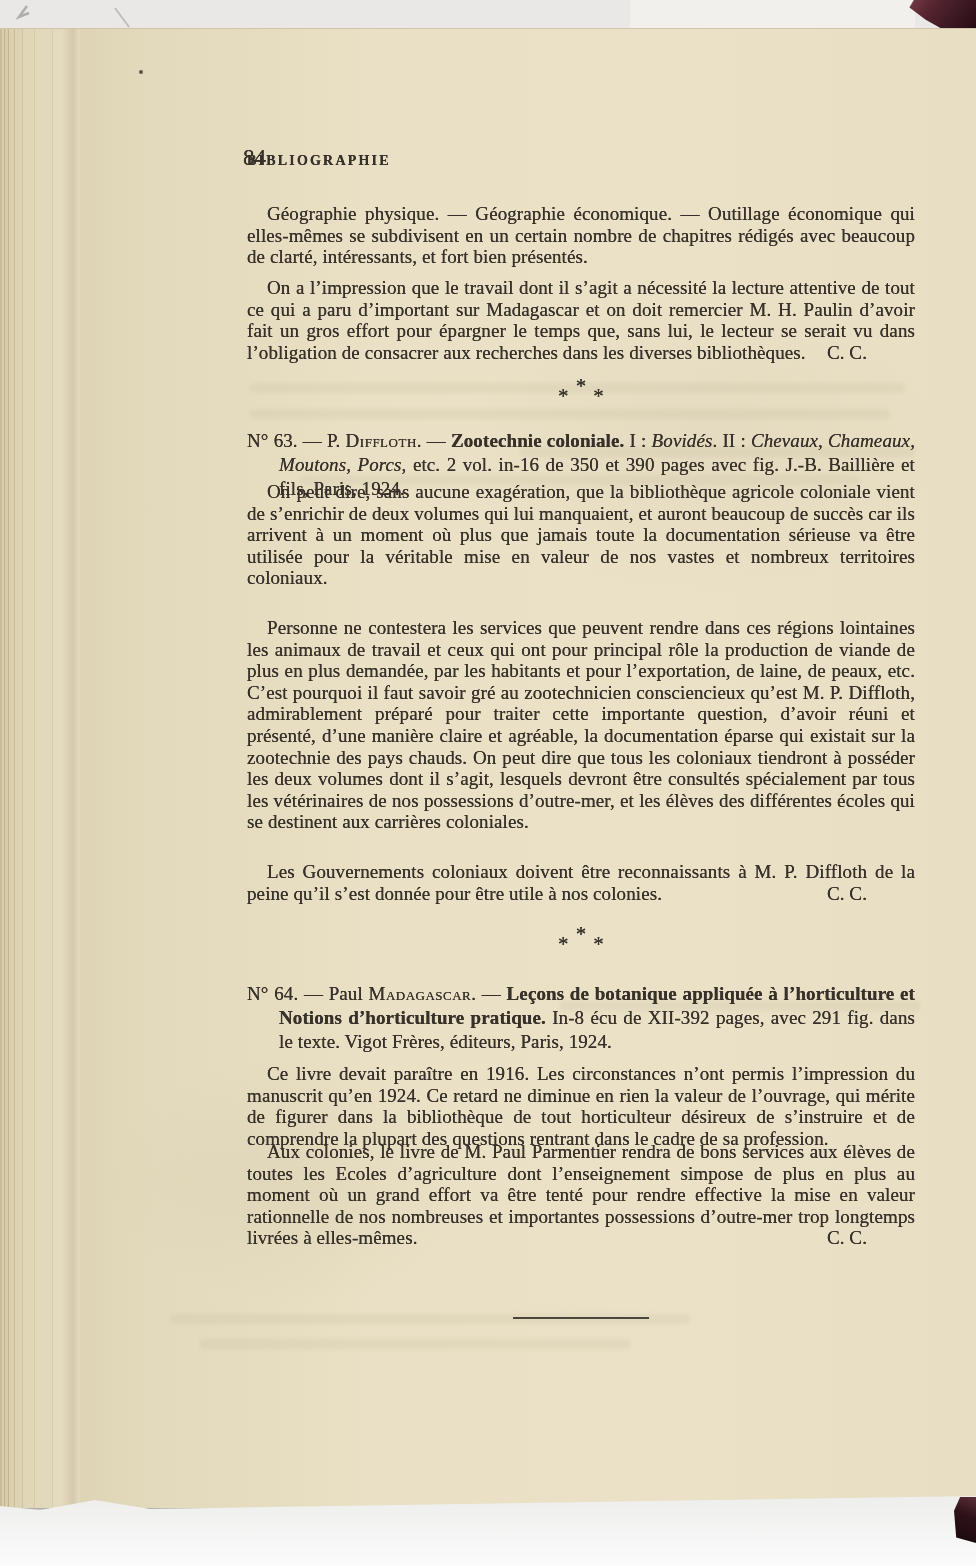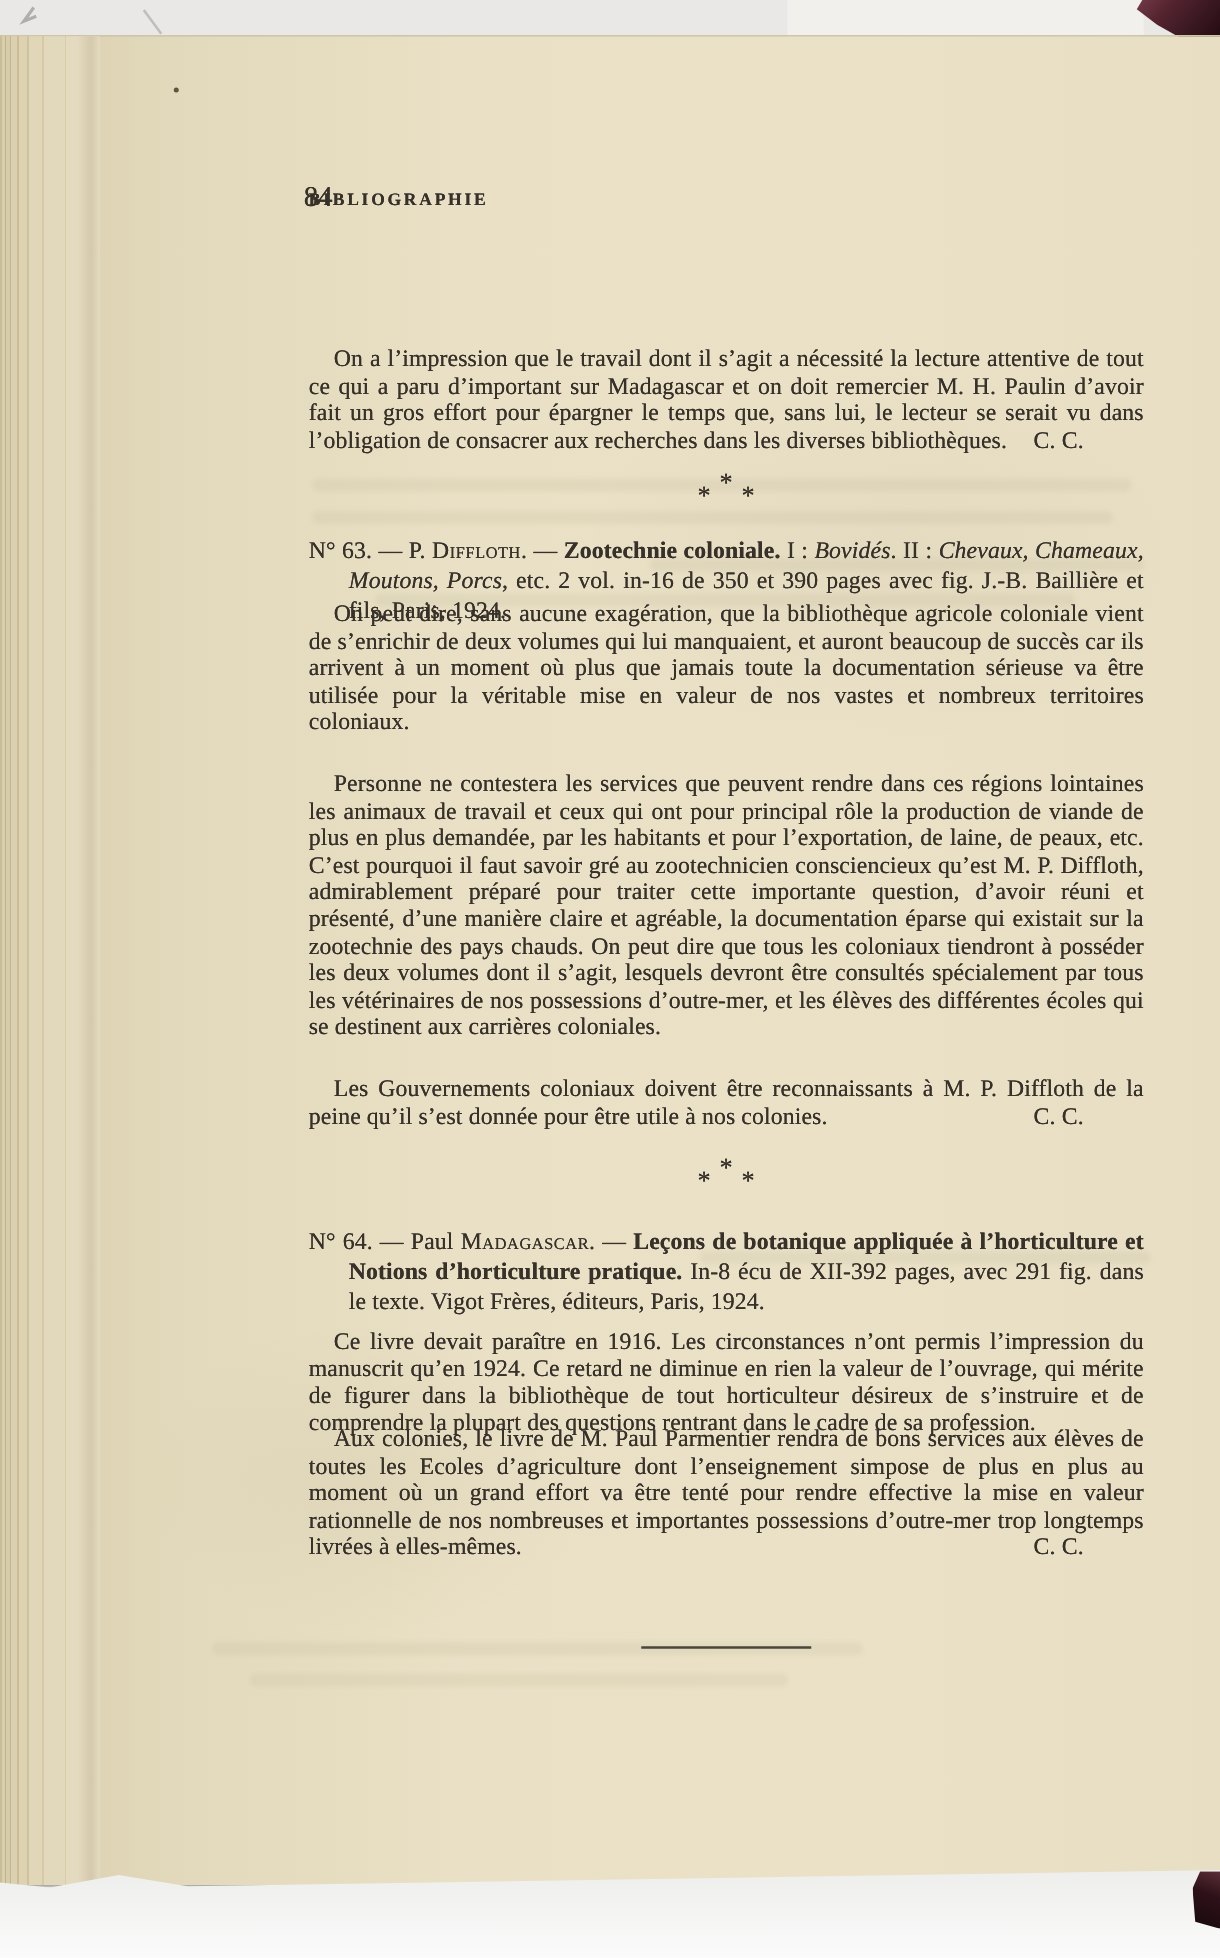--- a/index.html
+++ b/index.html
@@ -122,20 +122,21 @@
     <div class="ghost g7"></div>
     <div class="speck"></div>
 
     <div class="content">
 
       <div class="header-row">
         <span class="pageno">84</span>
         <div class="running-head">BIBLIOGRAPHIE</div>
       </div>
 
+      <p class="para" id="b-p1">Géographie physique. — Géographie économique. — Outillage économique qui elles-mêmes se subdivisent en un certain nombre de chapitres rédigés avec beaucoup de clarté, intéressants, et fort bien présentés.</p>
 
       <p class="para" id="b-p2"><span>On a l’impression que le travail dont il s’agit a nécessité la lecture attentive de tout ce qui a paru d’important sur Madagascar et on doit remercier M. H. Paulin d’avoir fait un gros effort pour épargner le temps que, sans lui, le lecteur se serait vu dans l’obligation de consacrer aux recherches dans les diverses bibliothèques.</span><span class="sig">C. C.</span></p>
 
       <div class="sep" id="b-sep1">
         <span class="lo">*</span><span class="hi">*</span><span class="lo">*</span>
       </div>
 
       <p class="entry" id="b-e63"><span class="seg-plain">N° 63. — P. </span><span class="seg-smallcaps">Diffloth</span><span class="seg-plain">. — </span><span class="seg-bold">Zootechnie coloniale.</span><span class="seg-plain"> I : </span><span class="seg-italic">Bovidés</span><span class="seg-plain">. II : </span><span class="seg-italic">Chevaux, Chameaux, Moutons, Porcs</span><span class="seg-plain">, etc. 2 vol. in-16 de 350 et 390 pages avec fig. J.-B. Baillière et fils, Paris, 1924.</span></p>
 
       <p class="para" id="b-p63a">On peut dire, sans aucune exagération, que la bibliothèque agricole coloniale vient de s’enrichir de deux volumes qui lui manquaient, et auront beaucoup de succès car ils arrivent à un moment où plus que jamais toute la documentation sérieuse va être utilisée pour la véritable mise en valeur de nos vastes et nombreux territoires coloniaux.</p>

